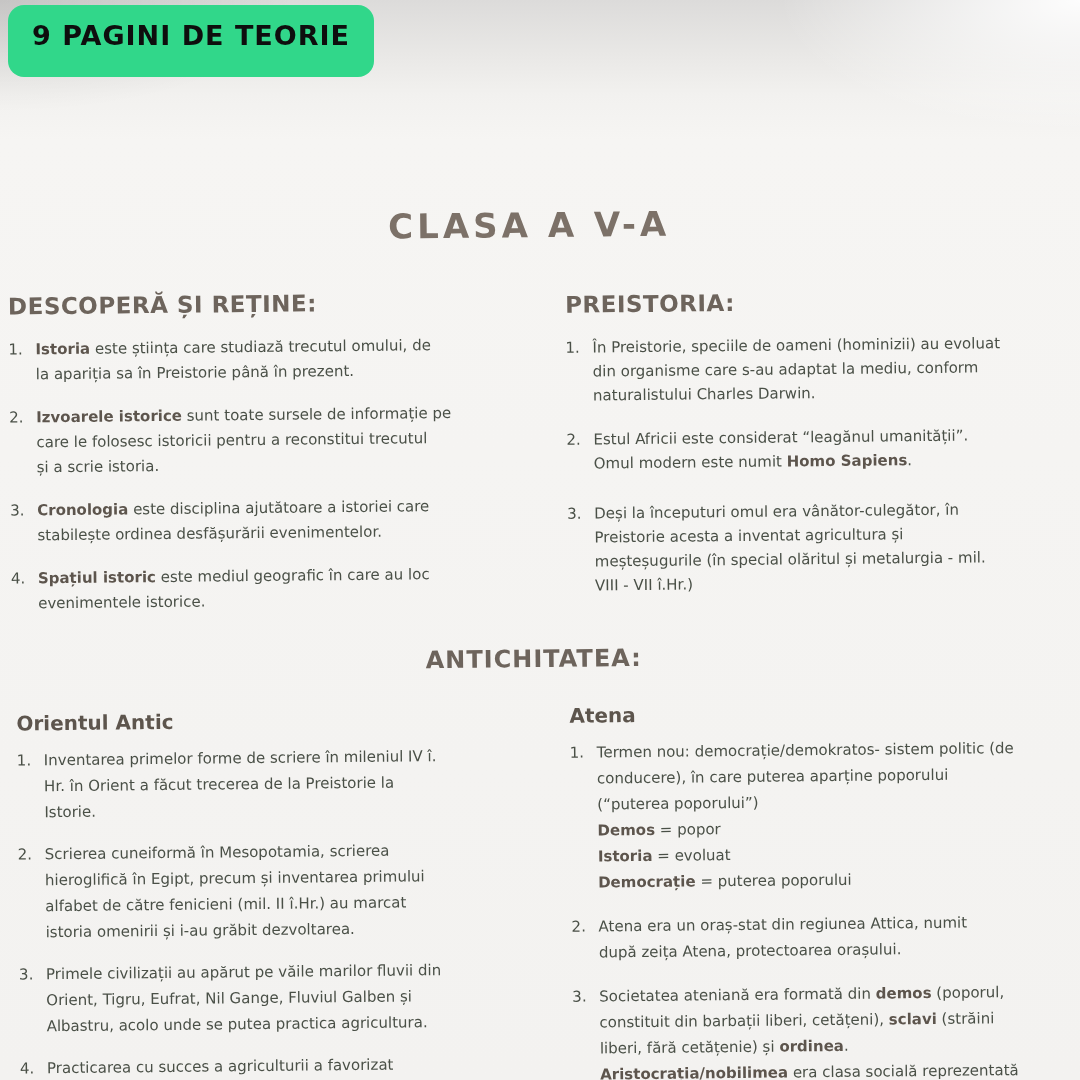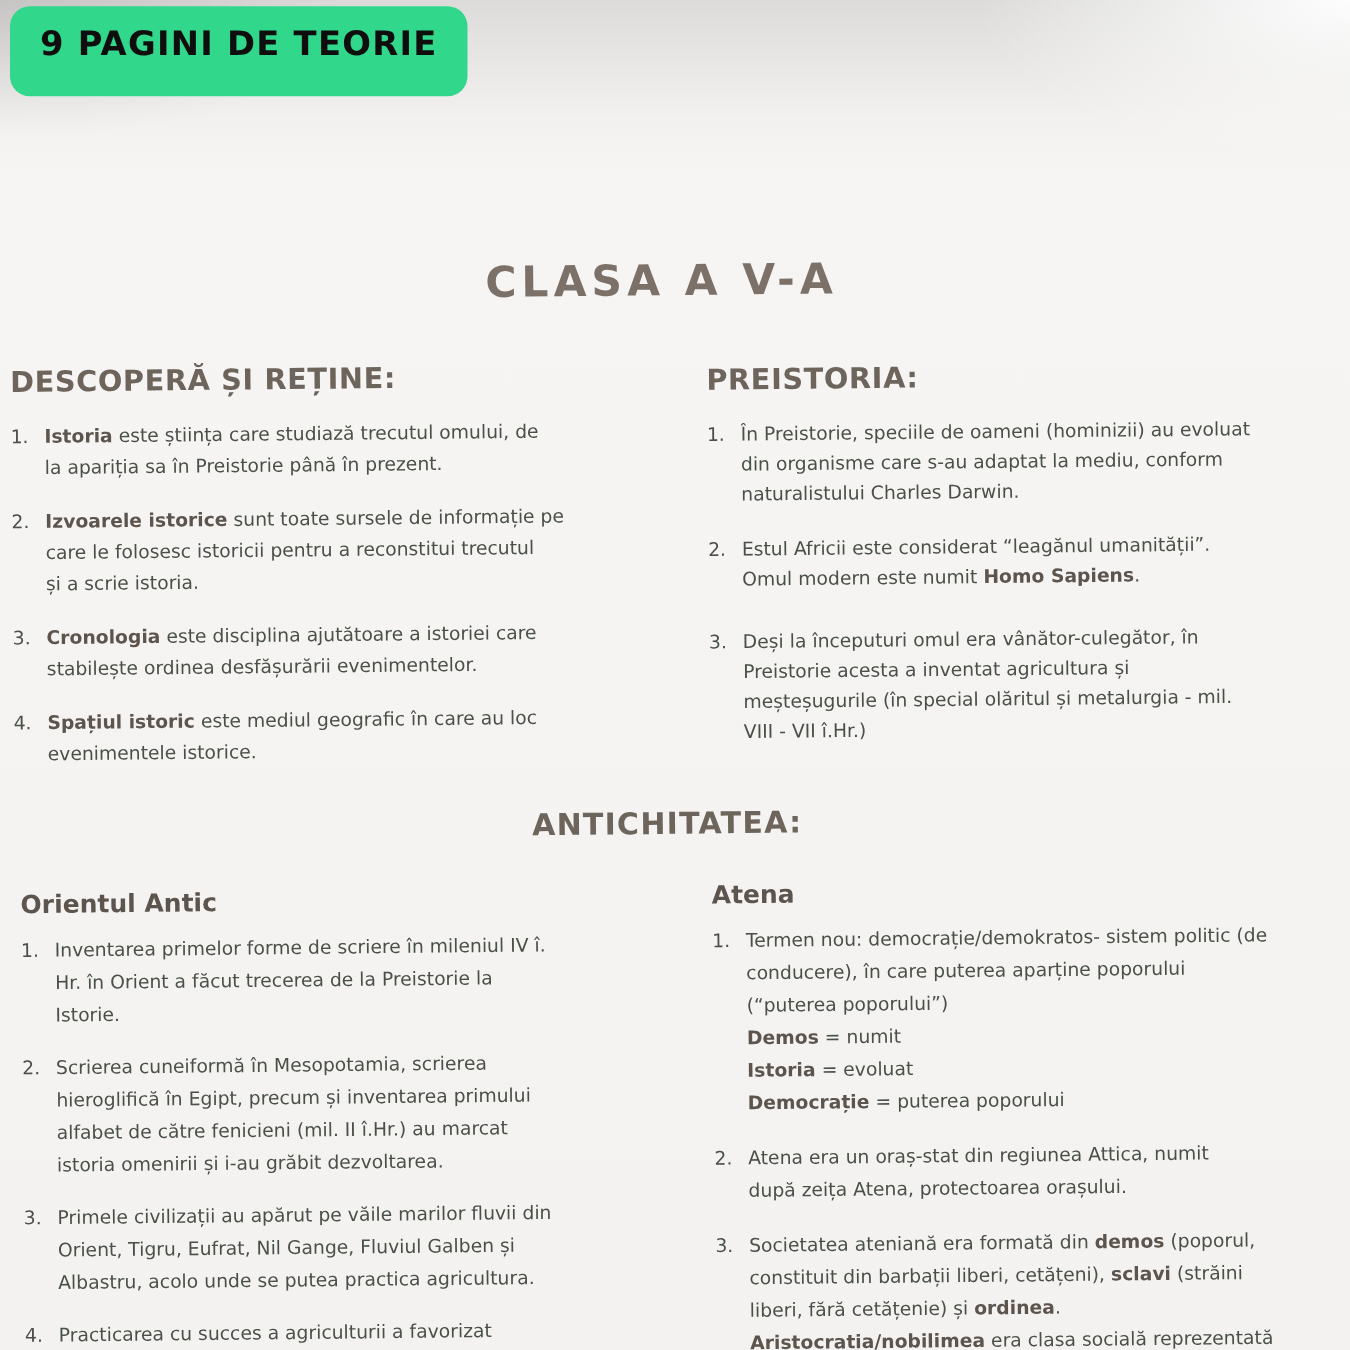--- a/index.html
+++ b/index.html
@@ -135,21 +135,21 @@
     </div>
 
     <div class="col-lower-right">
       <div class="sub-heading">Atena</div>
       <div class="list-atena">
           <div class="item">
             <span class="num">1.</span>
             <span class="txt"><span>Termen nou: democrație/demokratos- sistem politic (de
 conducere), în care puterea aparține poporului
 (“puterea poporului”)
-</span><span class="b">Demos</span><span> = numit
+</span><span class="b">Demos</span><span> = popor
 </span><span class="b">Istoria</span><span> = evoluat
 </span><span class="b">Democrație</span><span> = puterea poporului</span></span>
           </div>
           <div class="item">
             <span class="num">2.</span>
             <span class="txt"><span>Atena era un oraș-stat din regiunea Attica, numit
 după zeița Atena, protectoarea orașului.</span></span>
           </div>
           <div class="item">
             <span class="num">3.</span>

